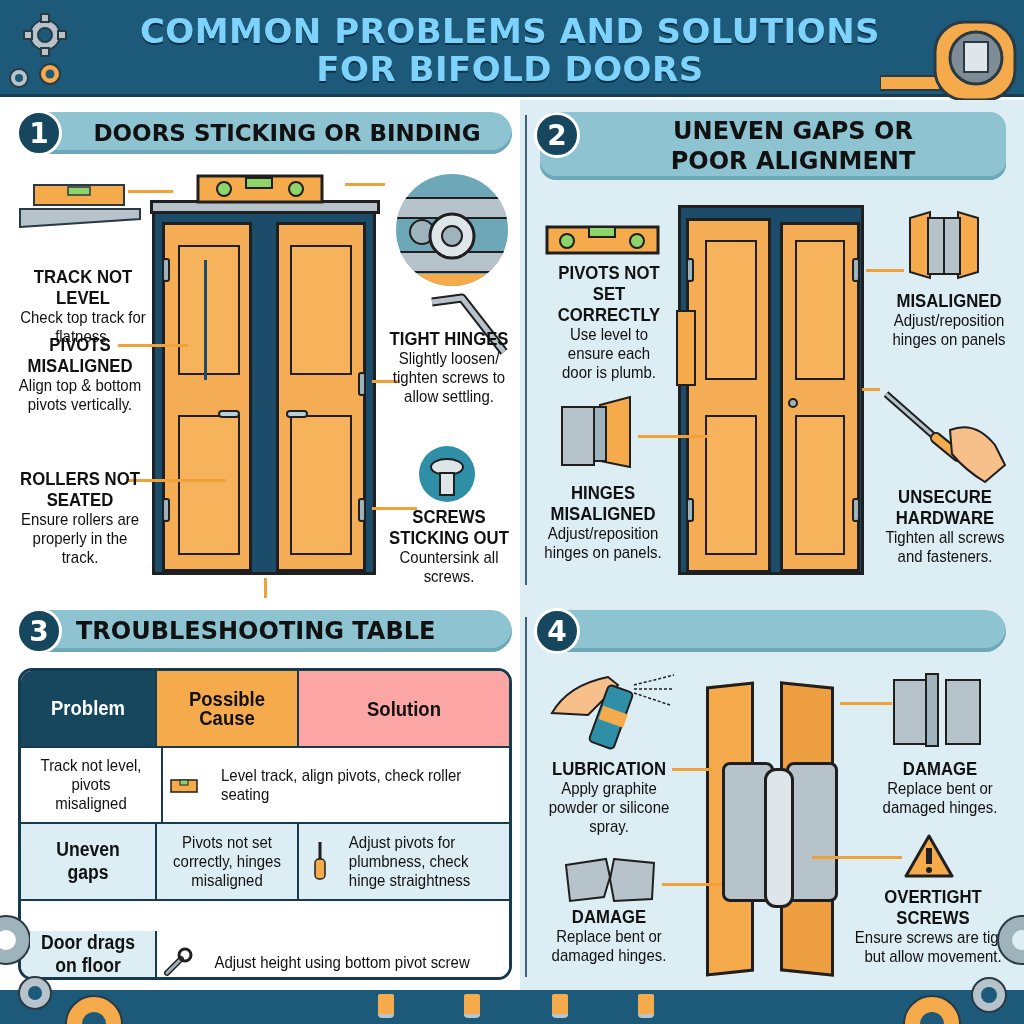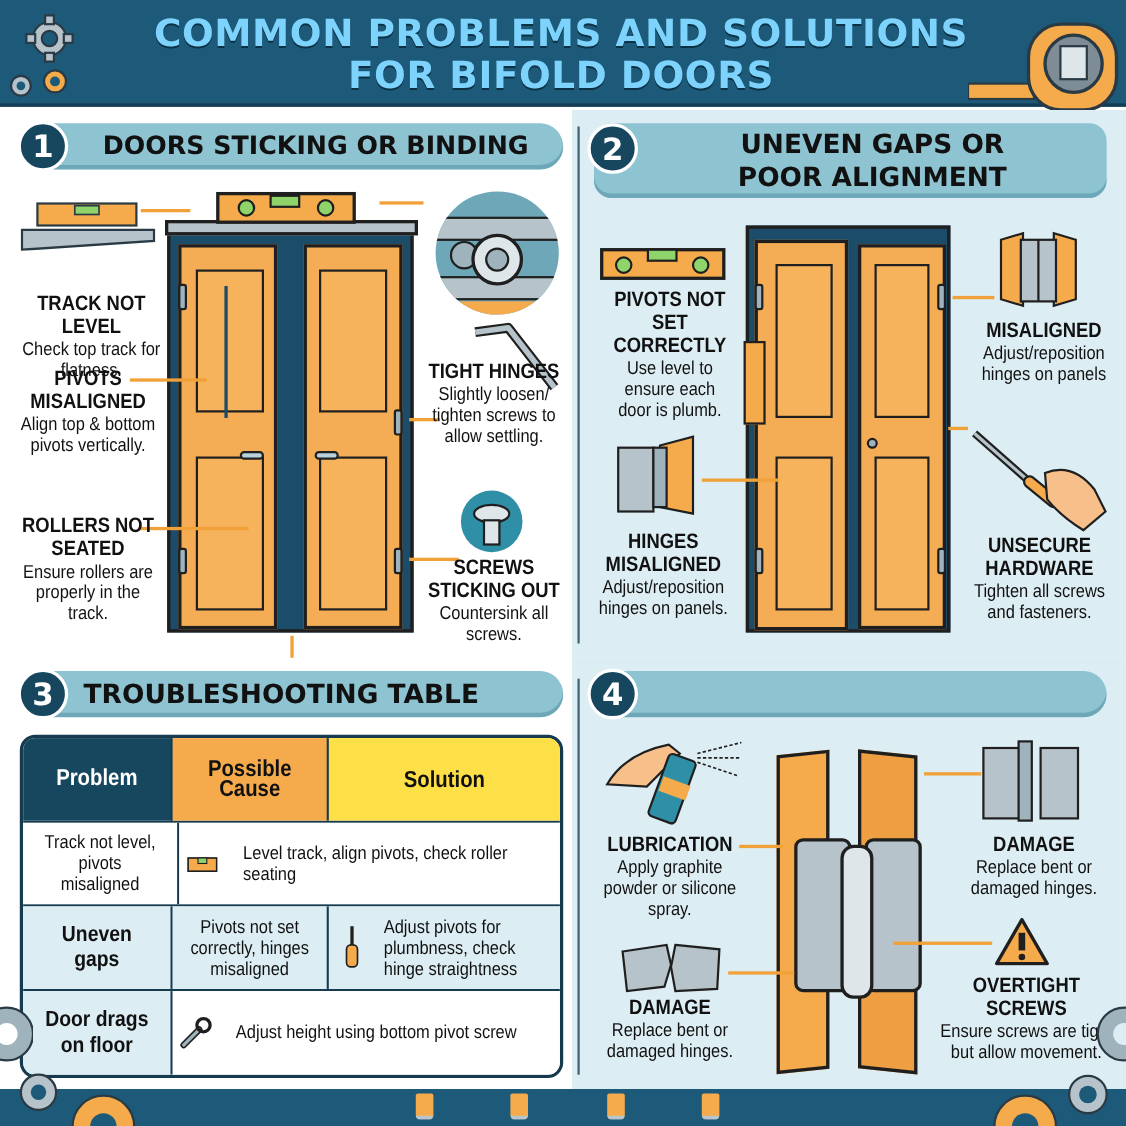--- a/index.html
+++ b/index.html
@@ -53,30 +53,30 @@
   .door-panel { position: absolute; background: #f5ad55; border: 3px solid #1f1f1f; }
   .inner-panel { position: absolute; border: 2px solid #1f1f1f; background: #f7b25c; }
   .hinge-small { position: absolute; width: 8px; height: 24px; background: #9fb3bd; border: 2px solid #1f1f1f; border-radius: 3px; }
 
   
   .table {
     position: absolute; left: 18px; top: 668px; width: 494px; height: 312px;
     border: 3px solid #163b4f; border-radius: 14px; overflow: hidden; background: #fff;
   }
   .trow { display: flex; height: 25%; border-bottom: 2px solid #163b4f; }
-  .trow:last-child { border-bottom: none; }
+  .trow:last-child { border-bottom: none; align-items: flex-end; }
   .tcell { display: flex; align-items: center; justify-content: center; text-align: center; border-right: 2px solid #163b4f; padding: 0 6px; }
   .tcell:last-child { border-right: none; }
   .c1 { width: 136px; background: #dceef4; font-weight: bold; font-size: 20px; }
   .c2 { width: 142px; background: #fff; font-size: 17px; line-height: 19px; }
   .c3 { flex: 1; background: #fff; font-size: 17px; line-height: 19px; justify-content: flex-start; text-align: left; }
   .trow.alt .c2, .trow.alt .c3 { background: #dceef4; }
   .thead .c1 { background: #16475f; color: #fff; font-size: 21px; }
   .thead .c2 { background: #f5ab4c; font-weight: bold; font-size: 21px; color: #111; }
-  .thead .c3 { background: #fde047; font-weight: bold; font-size: 21px; justify-content: center; text-align: center; }
+  .thead .c3 { background: #fca5a5; font-weight: bold; font-size: 21px; justify-content: center; text-align: center; }
   .tcell span { display: inline-block; transform: scaleX(0.88); }
   .ticon { width: 30px; min-width: 30px; height: 30px; margin-right: 4px; display: flex; align-items: center; justify-content: center; }
 
   .footer { position: absolute; left: 0; top: 990px; width: 1024px; height: 34px; background: #1d5a7a; }
   .foot-block { position: absolute; top: 994px; width: 16px; height: 24px; background: #f5ab4c; border-radius: 2px 2px 4px 4px; border-bottom: 4px solid #b9c5cc; }
 
   .gear { position: absolute; }
 </style>
 </head>
 <body>

